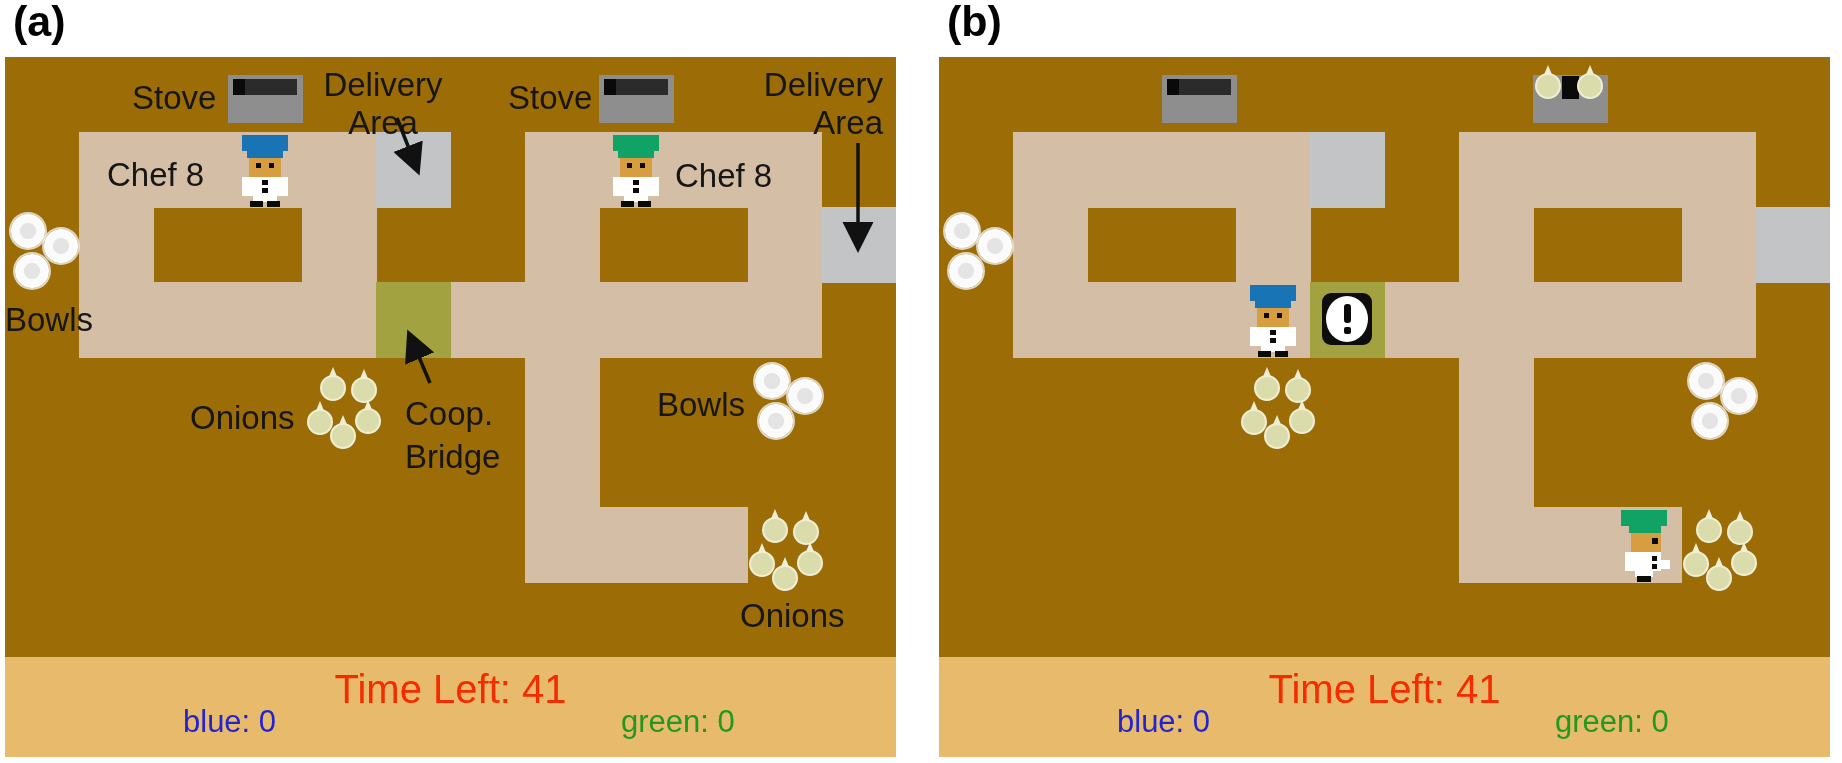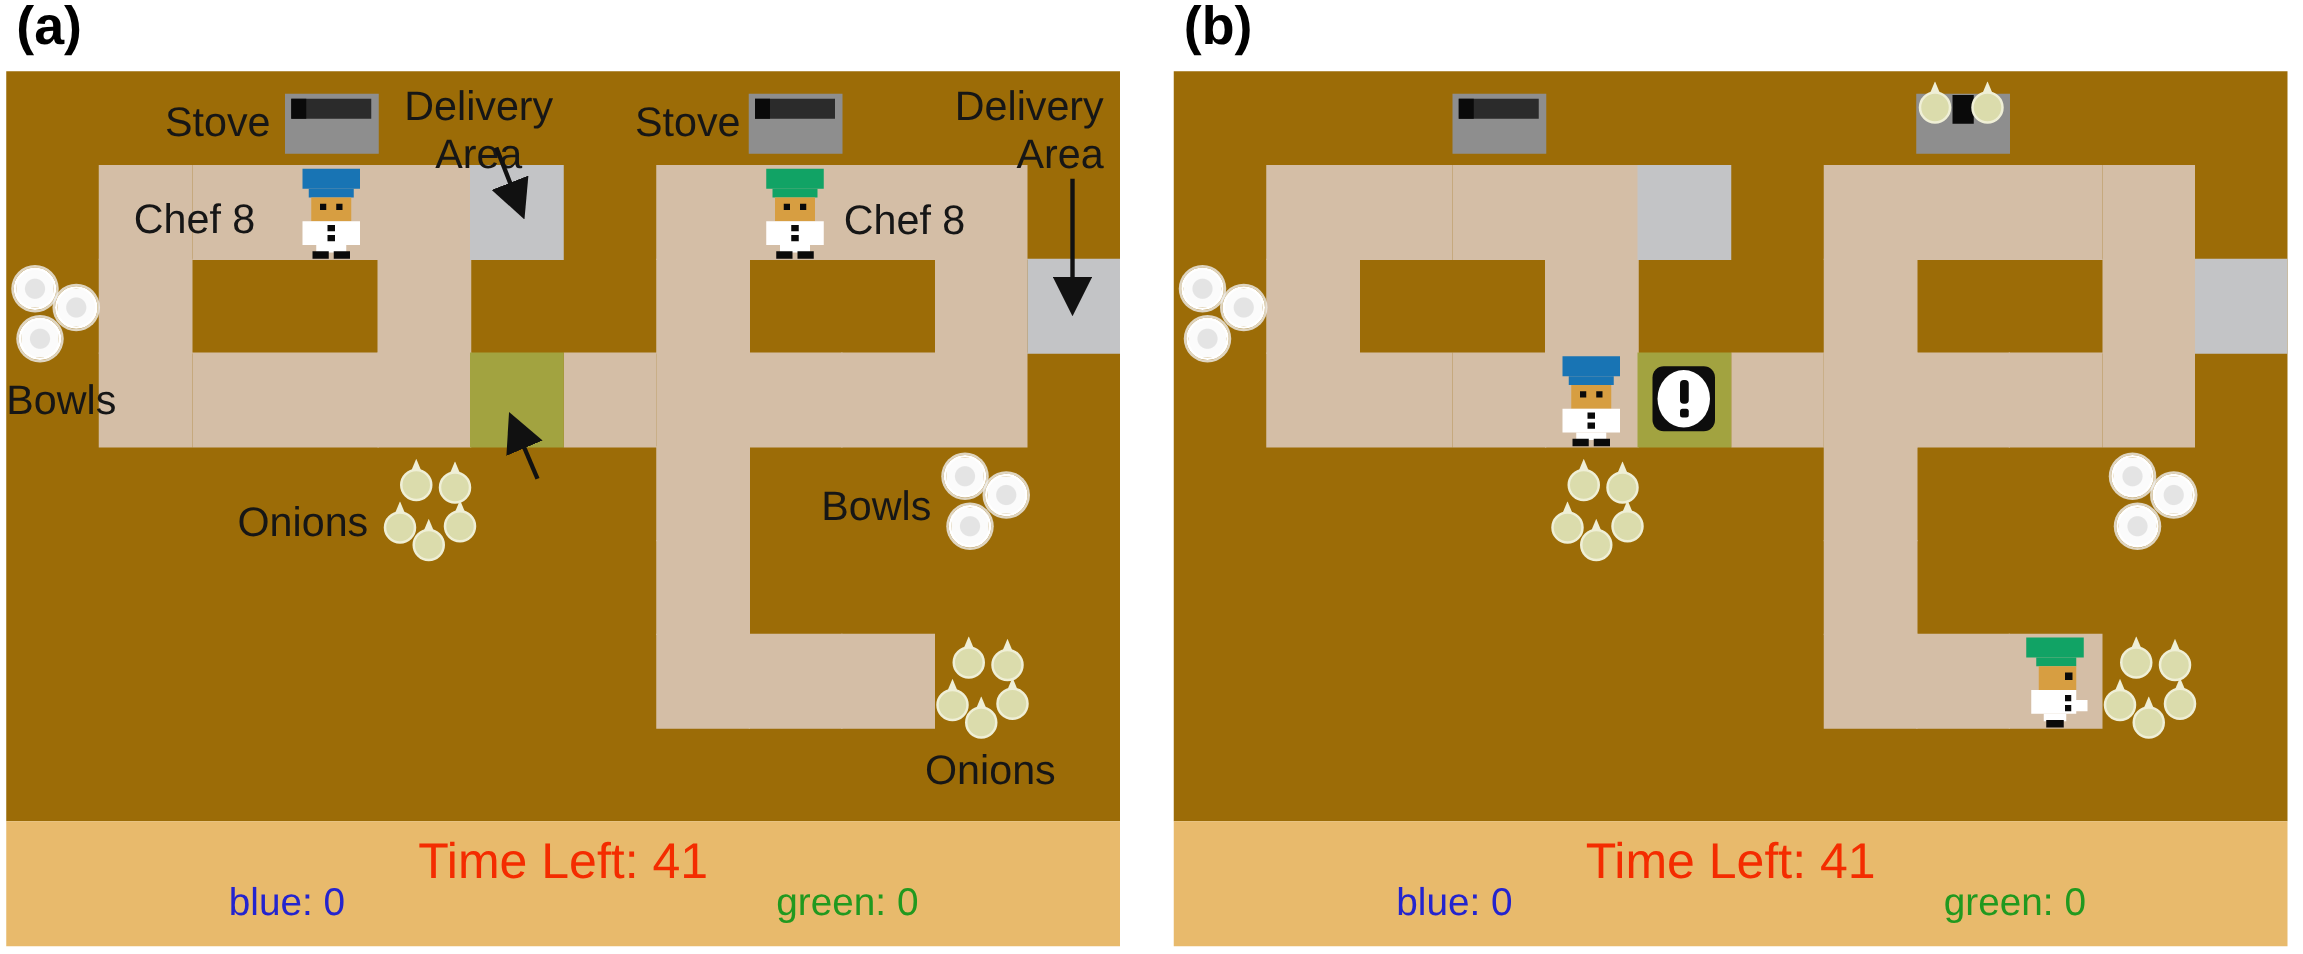--- a/index.html
+++ b/index.html
@@ -150,20 +150,22 @@
       <div class="ann abs" style="left: 127px; top: 22px; width: 110px; text-align: left;">Stove</div>
       <div class="ann abs" style="left: 318px; top: 9px; width: 120px; text-align: center;">Delivery
 Area</div>
       <div class="ann abs" style="left: 102px; top: 99px; width: 120px; text-align: left;">Chef 8</div>
       <div class="ann abs" style="left: 503px; top: 22px; width: 110px; text-align: left;">Stove</div>
       <div class="ann abs" style="left: 738px; top: 9px; width: 140px; text-align: right;">Delivery
 Area</div>
       <div class="ann abs" style="left: 670px; top: 100px; width: 120px; text-align: left;">Chef 8</div>
       <div class="ann abs" style="left: 0px; top: 244px; width: 110px; text-align: left;">Bowls</div>
       <div class="ann abs" style="left: 185px; top: 342px; width: 120px; text-align: left;">Onions</div>
+      <div class="ann abs" style="left: 400px; top: 336px; width: 130px; text-align: left; line-height: 1.3;">Coop.
+Bridge</div>
       <div class="ann abs" style="left: 652px; top: 329px; width: 110px; text-align: left;">Bowls</div>
       <div class="ann abs" style="left: 735px; top: 540px; width: 120px; text-align: left;">Onions</div>
       <svg width="891" height="600" class="arrows">
         <defs>
           <marker id="arr-a" markerWidth="9" markerHeight="9" refX="7" refY="4.5" orient="auto">
             <path d="M0,0 L9,4.5 L0,9 z" fill="#111"></path>
           </marker>
         </defs>
         <line x1="392" y1="61" x2="412" y2="112" stroke="#111" stroke-width="3.5" marker-end="url(#arr-a)"></line>
         <line x1="853" y1="86" x2="853" y2="189" stroke="#111" stroke-width="3.5" marker-end="url(#arr-a)"></line>

